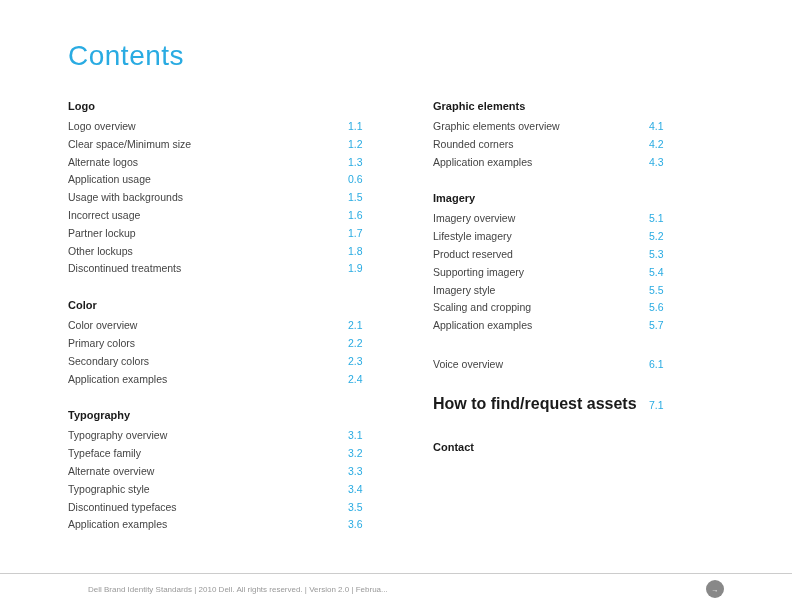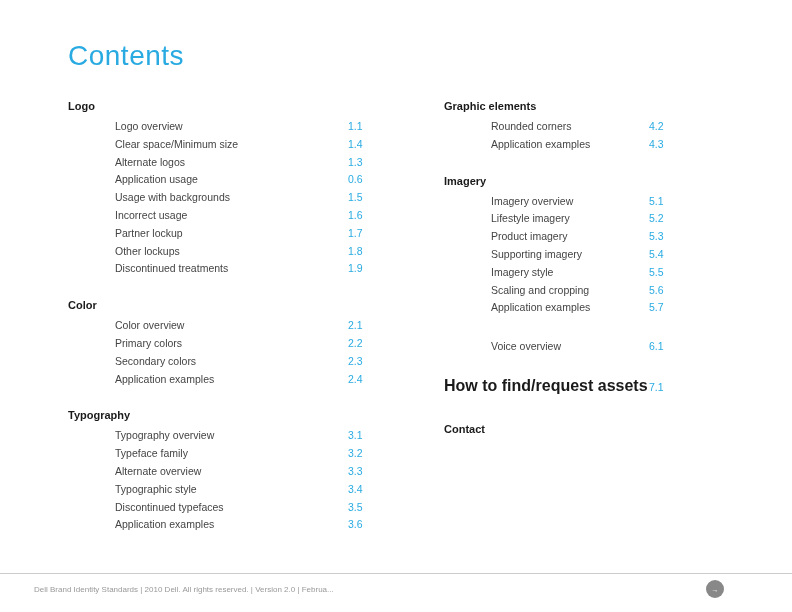--- a/index.html
+++ b/index.html
@@ -18,21 +18,21 @@
     }
     .title {
       font-size: 28px;
       color: #29abe2;
       font-weight: 400;
       margin-bottom: 28px;
       letter-spacing: 0.5px;
     }
     .columns {
       display: flex;
-      gap: 16px;
+      gap: 5px;
     }
     .col-left {
       width: 300px;
       flex-shrink: 0;
     }
     .col-right {
       flex: 1;
       padding-left: 60px;
     }
     .section {
@@ -48,35 +48,34 @@
     .toc-row {
       display: flex;
       justify-content: space-between;
       align-items: baseline;
       margin-bottom: 1px;
     }
     .toc-label {
       font-size: 10.5px;
       color: #444;
       line-height: 1.6;
-      margin-left: 47px;
     }
     .toc-num {
       font-size: 10.5px;
       color: #29abe2;
       min-width: 20px;
     }
     .footer {
       position: absolute;
       bottom: 14px;
       left: 0;
       right: 0;
       border-top: 1px solid #ccc;
       padding-top: 6px;
-      padding-left: 34px;
+      padding-left: 88px;
       padding-right: 68px;
       display: flex;
       justify-content: space-between;
       align-items: center;
     }
     .footer-text {
       font-size: 8px;
       color: #999;
     }
     .footer-circle {
@@ -101,21 +100,21 @@
 
     <div class="col-left" id="left-col">
         <div class="section">
           <div class="section-title">Logo</div>
           <div class="toc-row">
             <span class="toc-label">Logo overview</span>
             <span class="toc-num">1.1</span>
           </div>
           <div class="toc-row">
             <span class="toc-label">Clear space/Minimum size</span>
-            <span class="toc-num">1.4</span>
+            <span class="toc-num">1.2</span>
           </div>
           <div class="toc-row">
             <span class="toc-label">Alternate logos</span>
             <span class="toc-num">1.3</span>
           </div>
           <div class="toc-row">
             <span class="toc-label">Application usage</span>
             <span class="toc-num">0.6</span>
           </div>
           <div class="toc-row">
@@ -184,40 +183,44 @@
             <span class="toc-label">Application examples</span>
             <span class="toc-num">3.6</span>
           </div>
         </div>
       </div>
 
     <div class="col-right" id="right-col">
         <div class="section">
           <div class="section-title">Graphic elements</div>
           <div class="toc-row">
+            <span class="toc-label">Graphic elements overview</span>
+            <span class="toc-num">4.1</span>
+          </div>
+          <div class="toc-row">
             <span class="toc-label">Rounded corners</span>
             <span class="toc-num">4.2</span>
           </div>
           <div class="toc-row">
             <span class="toc-label">Application examples</span>
             <span class="toc-num">4.3</span>
           </div>
         </div>
         <div class="section">
           <div class="section-title">Imagery</div>
           <div class="toc-row">
             <span class="toc-label">Imagery overview</span>
             <span class="toc-num">5.1</span>
           </div>
           <div class="toc-row">
             <span class="toc-label">Lifestyle imagery</span>
             <span class="toc-num">5.2</span>
           </div>
           <div class="toc-row">
-            <span class="toc-label">Product imagery</span>
+            <span class="toc-label">Product reserved</span>
             <span class="toc-num">5.3</span>
           </div>
           <div class="toc-row">
             <span class="toc-label">Supporting imagery</span>
             <span class="toc-num">5.4</span>
           </div>
           <div class="toc-row">
             <span class="toc-label">Imagery style</span>
             <span class="toc-num">5.5</span>
           </div>

